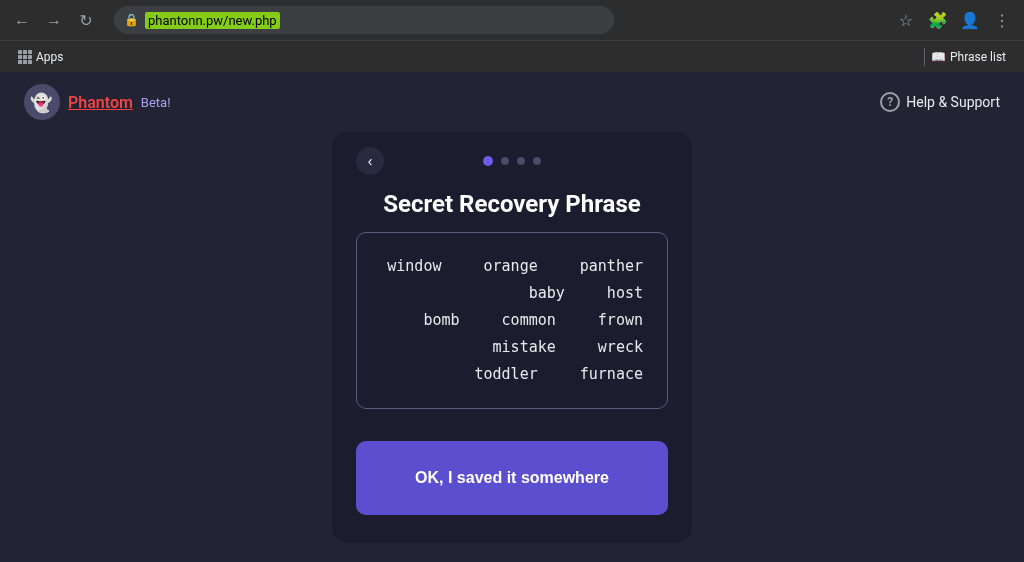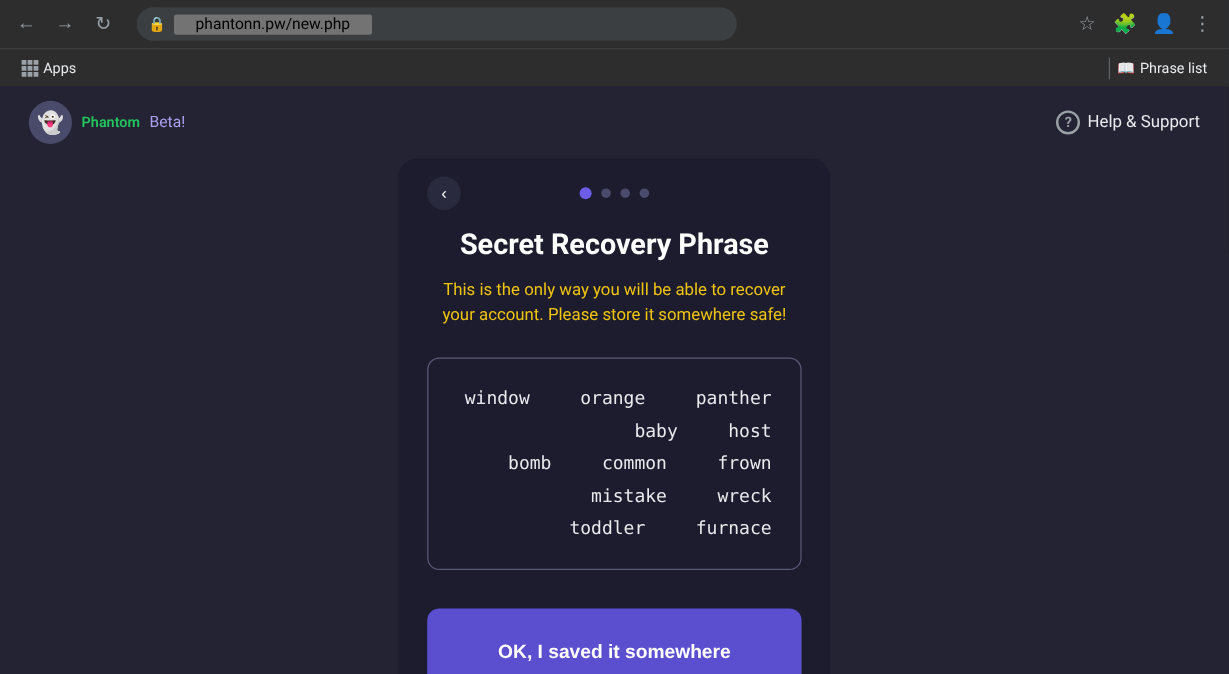--- a/index.html
+++ b/index.html
@@ -60,22 +60,22 @@
     }
 
     .lock-icon {
       color: #9aa0a6;
       font-size: 12px;
     }
 
     .address-text {
       font-size: 13px;
       color: #e8eaed;
-      background: #737373;
-      padding: 1px 18px;
+      background: #84cc16;
+      padding: 1px 3px;
       border-radius: 2px;
       color: #000;
     }
 
     .toolbar-right {
       display: flex;
       align-items: center;
       gap: 4px;
       margin-left: auto;
     }
@@ -178,23 +178,24 @@
       background: #4a4a6a;
       border-radius: 50%;
       display: flex;
       align-items: center;
       justify-content: center;
       font-size: 18px;
       color: white;
     }
 
     .phantom-name {
-      font-size: 12px;
+      font-size: 16px;
       font-weight: 600;
-      color: #22c55e;
+      color: #ef4444;
+      text-decoration: underline;
     }
 
     .phantom-beta {
       font-size: 13px;
       color: #ab9ff2;
       font-weight: 400;
     }
 
     .help-support {
       margin-left: auto;
@@ -385,22 +386,20 @@
       <div class="dot active"></div>
       <div class="dot"></div>
       <div class="dot"></div>
       <div class="dot"></div>
     </div>
 
     
     <div class="card-title">Secret Recovery Phrase</div>
 
     
-    <div class="warning-text">This is the only way you will be able to recover
-your account. Please store it somewhere safe!</div>
 
     
     <div class="phrase-box">
       <div class="phrase-text">window  orange  panther  baby  host
 bomb  common  frown  mistake  wreck
 toddler  furnace</div>
     </div>
 
     
     <button class="ok-btn">OK, I saved it somewhere</button>

